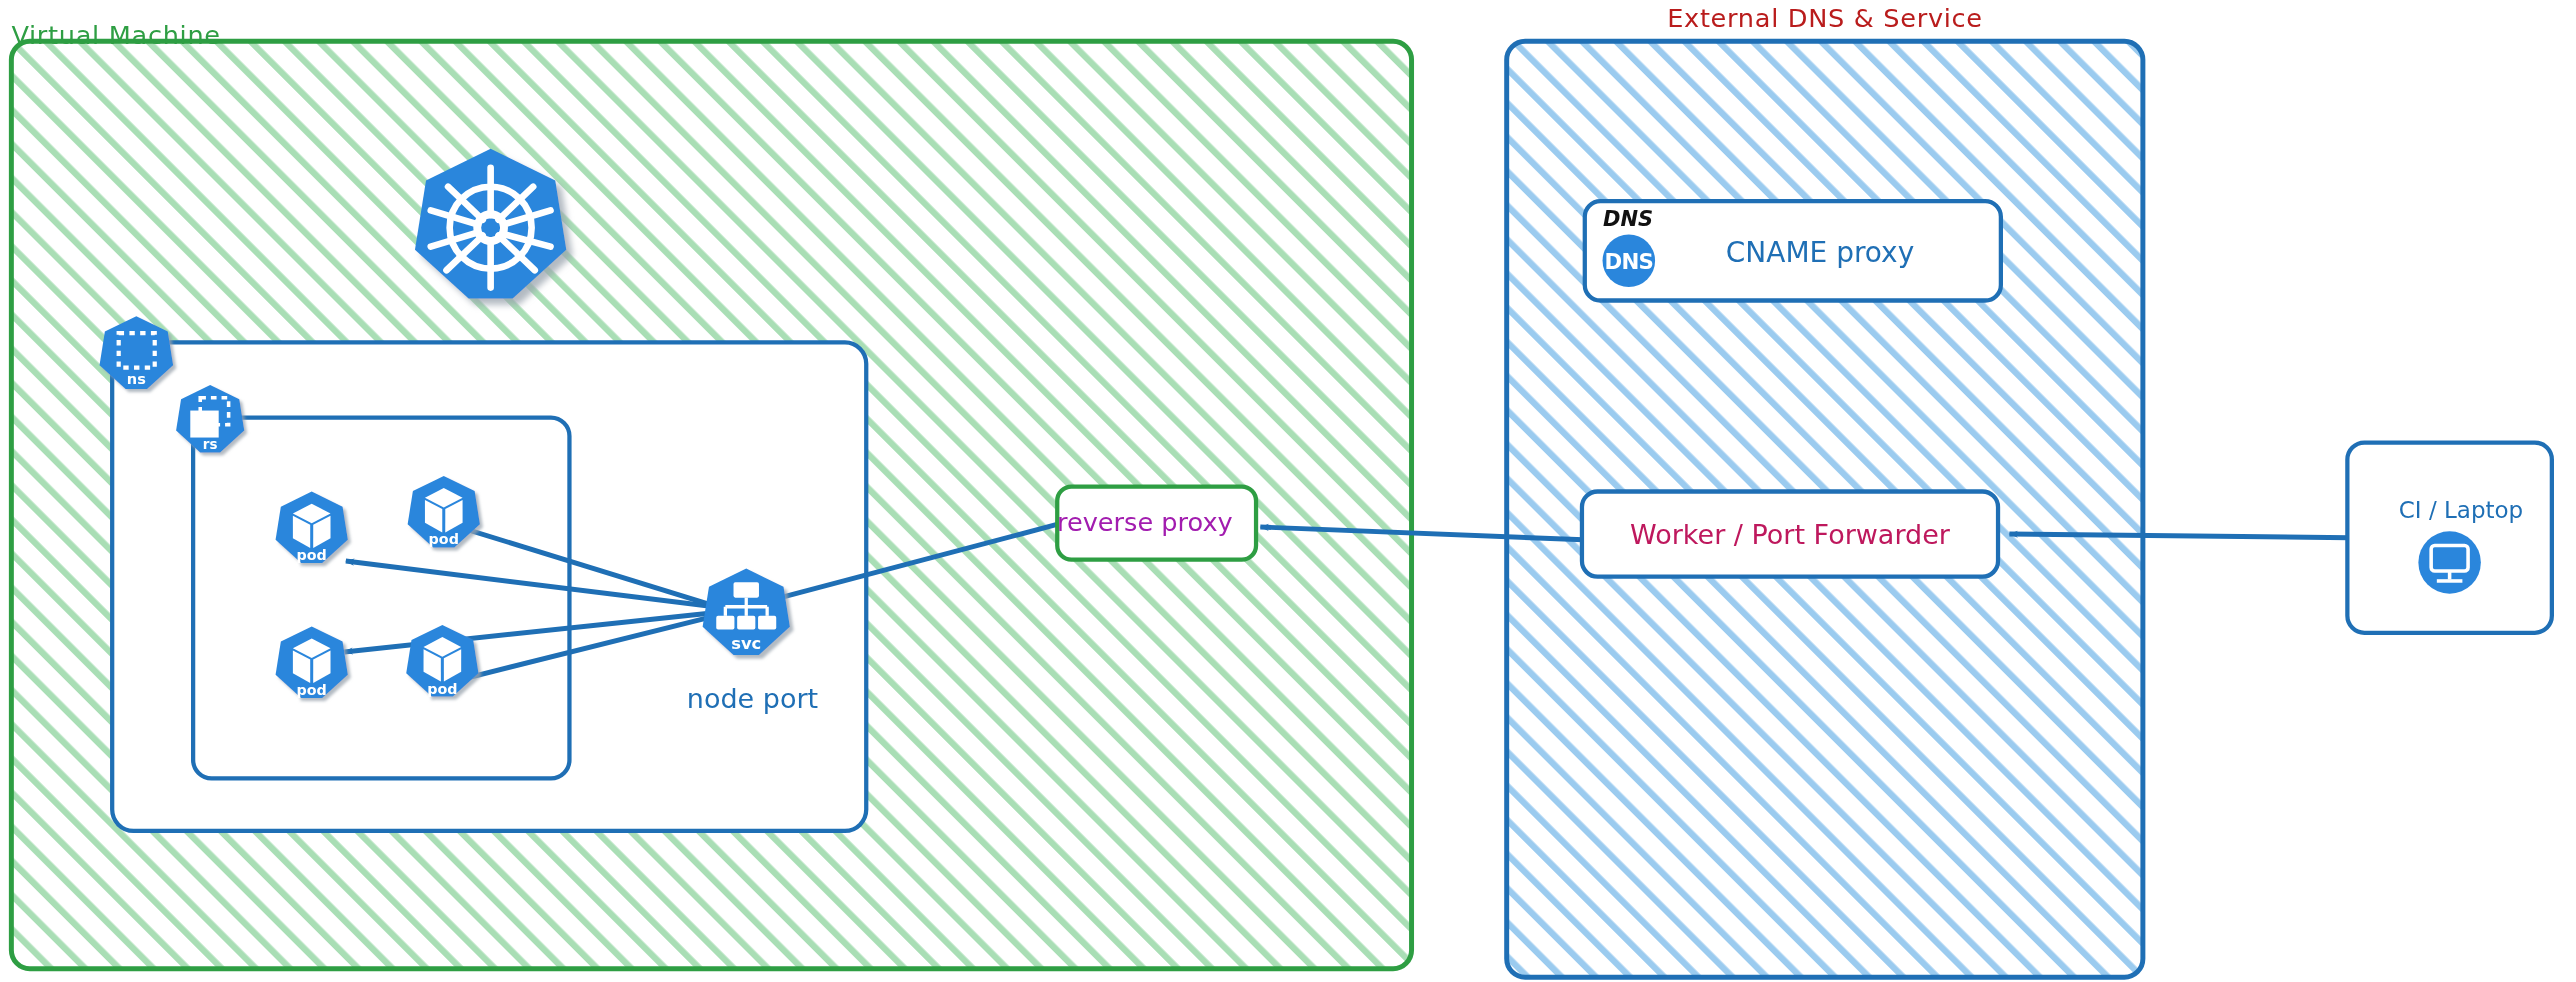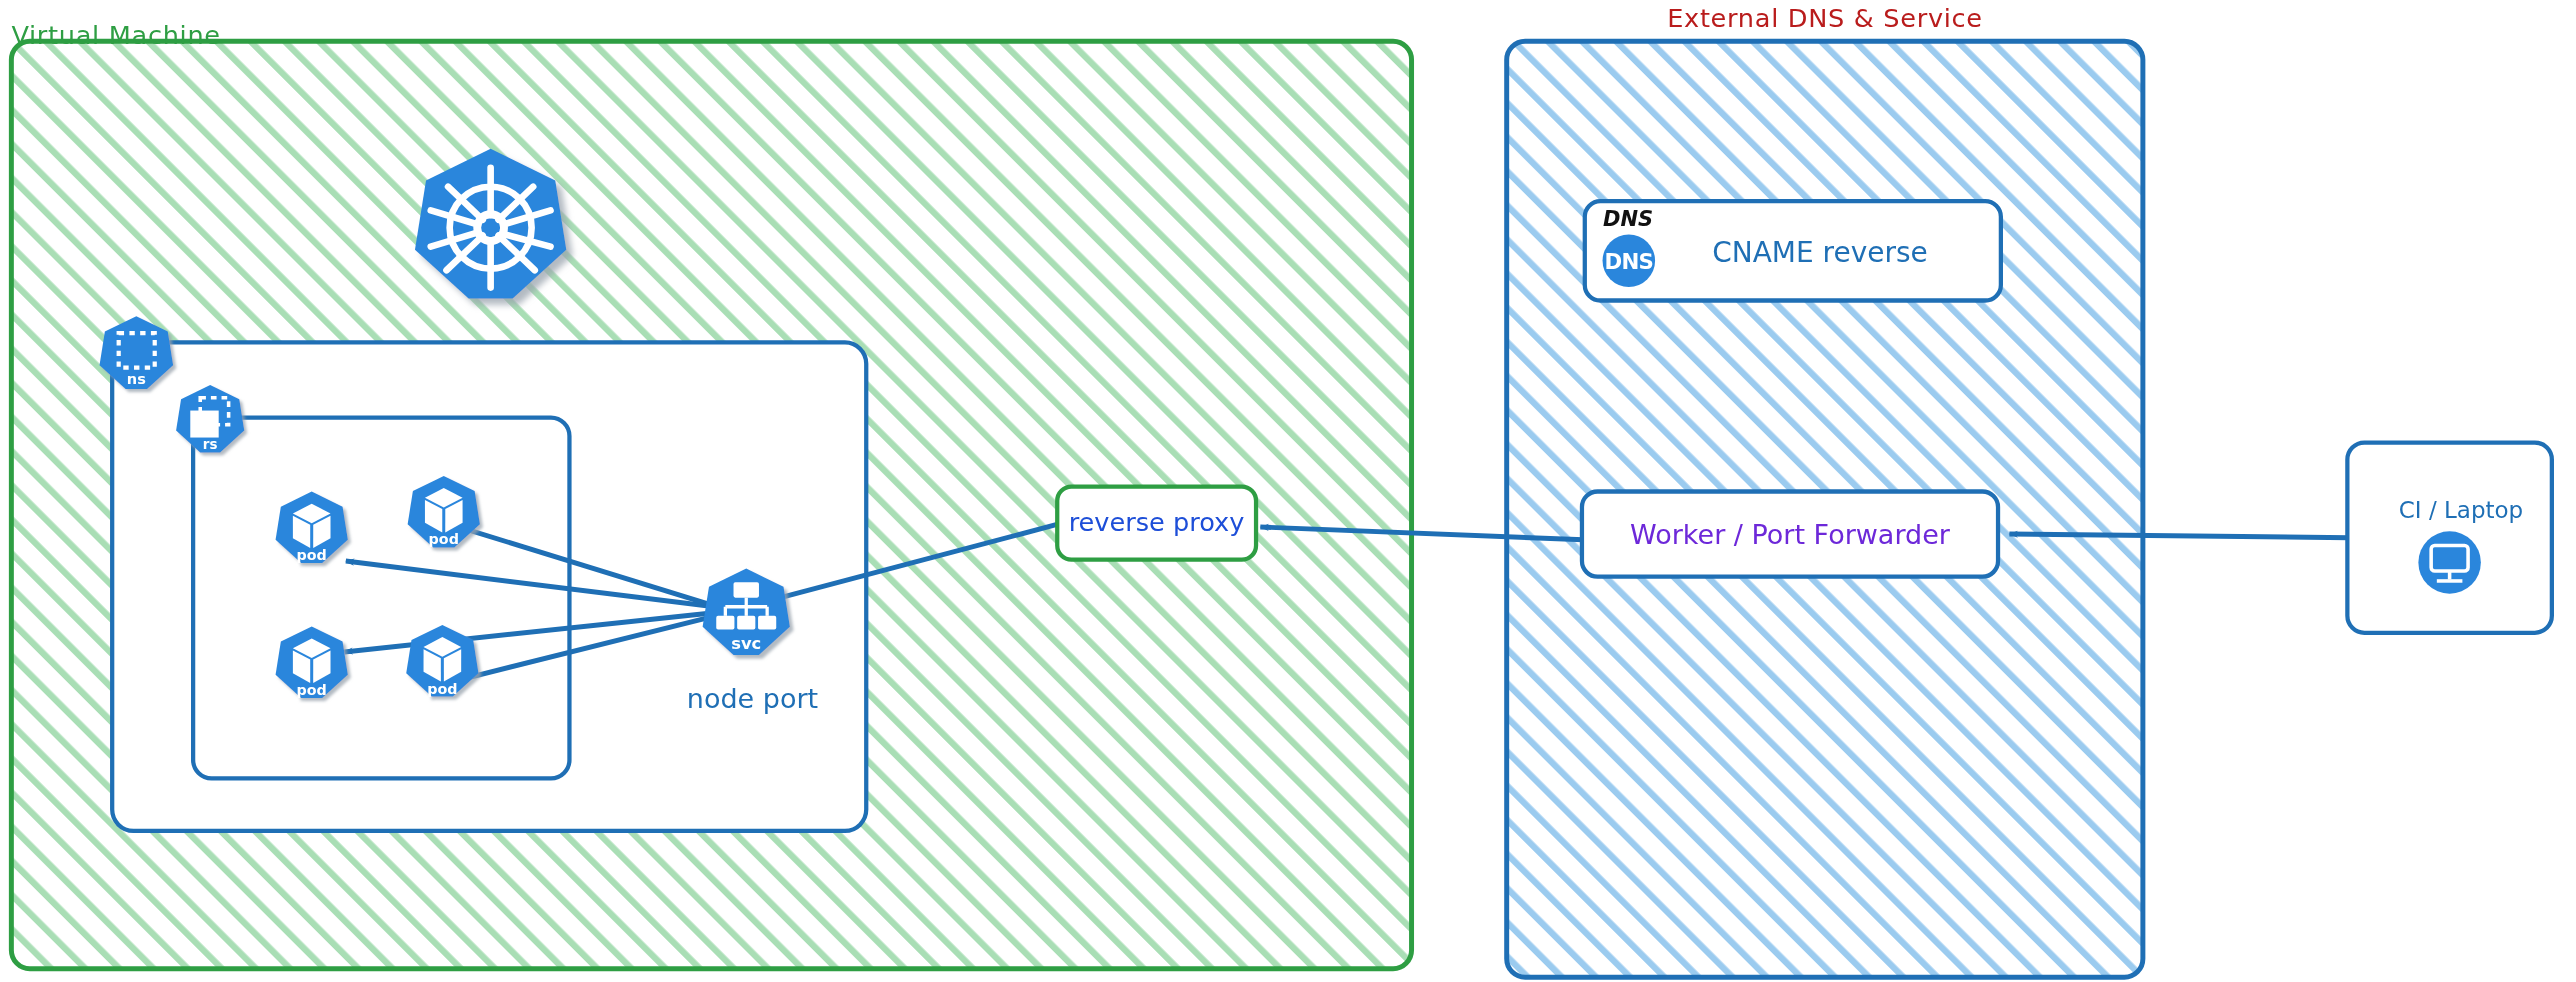--- a/index.html
+++ b/index.html
@@ -200,29 +200,29 @@
               font-size:25.6px;color:#2e9e43;font-family:'DejaVu Sans',sans-serif;
               letter-spacing:0.7px;">Virtual Machine</div>
 
   <div style="position:absolute;left:1507px;top:2.8px;width:636px;text-align:center;
               font-size:25.6px;color:#b91c1c;font-family:'DejaVu Sans',sans-serif;
               letter-spacing:0.7px;">External DNS &amp; Service</div>
 
   <div style="position:absolute;left:639px;top:683px;width:227px;text-align:center;
               font-size:27px;color:#1f6fb5;font-family:'DejaVu Sans',sans-serif;">node port</div>
 
-  <div style="position:absolute;left:1057px;top:507px;width:199px;text-align:center;
-              font-size:25.6px;color:#1d4ed8;font-family:'DejaVu Sans',sans-serif;">reverse proxy</div>
+  <div style="position:absolute;left:1057px;top:507px;width:199px;text-align:left;
+              font-size:25.6px;color:#a21caf;font-family:'DejaVu Sans',sans-serif;">reverse proxy</div>
 
   <div style="position:absolute;left:1603px;top:207px;font-size:21px;color:#111111;
               font-family:'DejaVu Sans',sans-serif;font-weight:bold;font-style:italic;">DNS</div>
 
   <div style="position:absolute;left:1664px;top:236px;width:312px;text-align:center;
-              font-size:28px;color:#1f6fb5;font-family:'DejaVu Sans',sans-serif;">CNAME reverse</div>
+              font-size:28px;color:#1f6fb5;font-family:'DejaVu Sans',sans-serif;">CNAME proxy</div>
 
   <div style="position:absolute;left:1582px;top:519px;width:416px;text-align:center;
-              font-size:27px;color:#6d28d9;font-family:'DejaVu Sans',sans-serif;">Worker / Port Forwarder</div>
+              font-size:27px;color:#be185d;font-family:'DejaVu Sans',sans-serif;">Worker / Port Forwarder</div>
 
   <div style="position:absolute;left:2347px;top:497px;width:204px;text-align:center;
               font-size:23px;color:#1f6fb5;font-family:'DejaVu Sans',sans-serif;margin-left:12px;">CI / Laptop</div>
 
 </div>
 
 
 </body></html>

